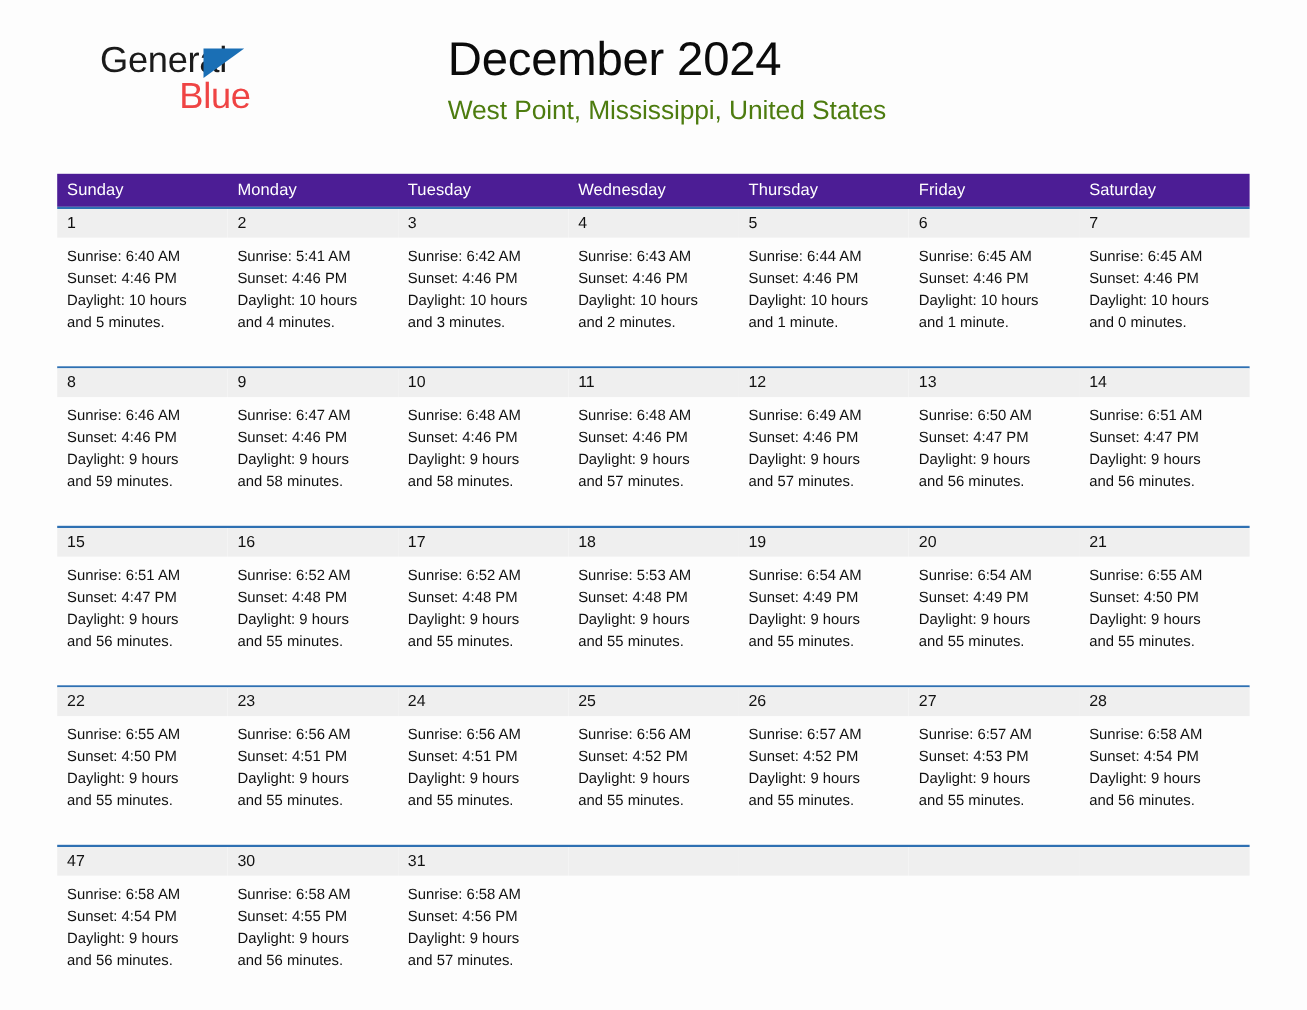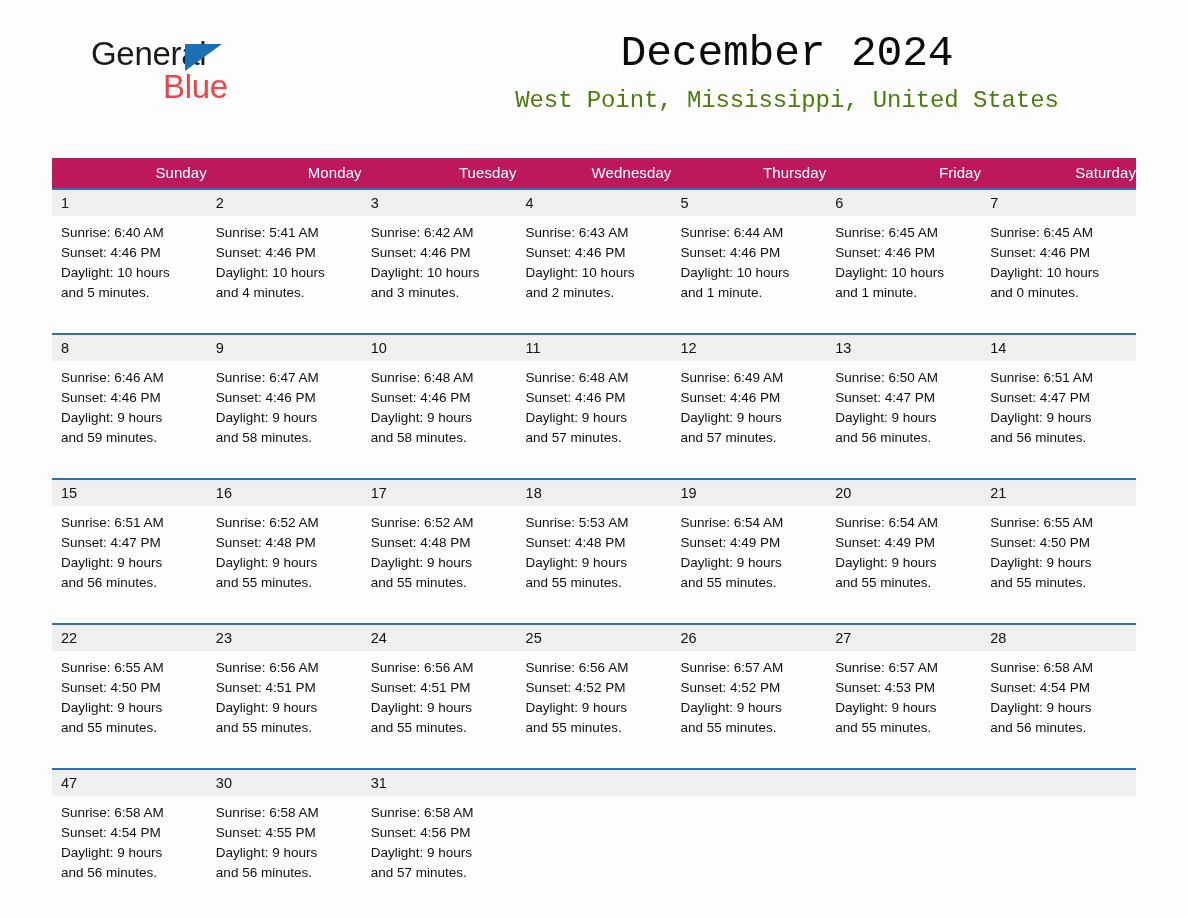--- a/index.html
+++ b/index.html
@@ -66,23 +66,22 @@
     line-height: 36px;
     letter-spacing: -0.3px;
     color: #ef4444;
     font-weight: 400;
   }
 
   .title-block {
     position: absolute;
     right: 0;
     top: 0;
-    text-align: center;
+    text-align: left;
     width: 760px;
-    font-family: Liberation Mono, monospace;
   }
   .cal-title {
     font-size: 43px;
     line-height: 52px;
     font-weight: 400;
     color: #0b0b0b;
     letter-spacing: -0.2px;
   }
   .cal-subtitle {
     margin-top: 6px;
@@ -97,23 +96,22 @@
   .calendar {
     position: absolute;
     left: 52px;
     top: 158px;
     width: 1084px;
   }
 
   .weekday-row {
     display: flex;
     width: 100%;
-    background: #be185d;
+    background: #4c1d95;
     height: 30px;
-    text-align: right;
   }
   .weekday {
     flex: 1 1 0;
     min-width: 0;
     color: #ffffff;
     font-size: 15px;
     line-height: 30px;
     padding-left: 9px;
     box-sizing: border-box;
     letter-spacing: 0.1px;

